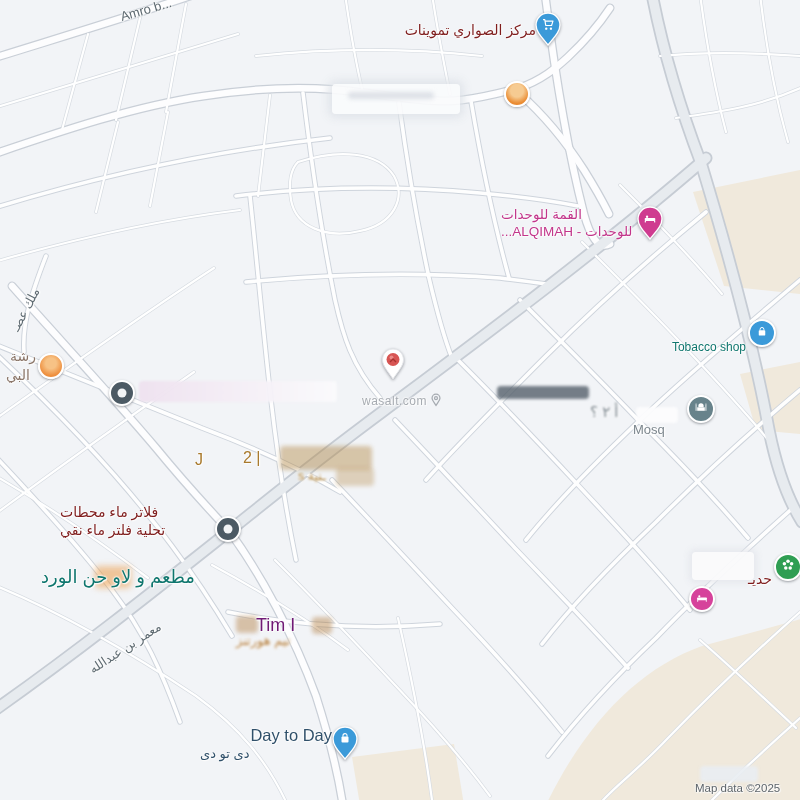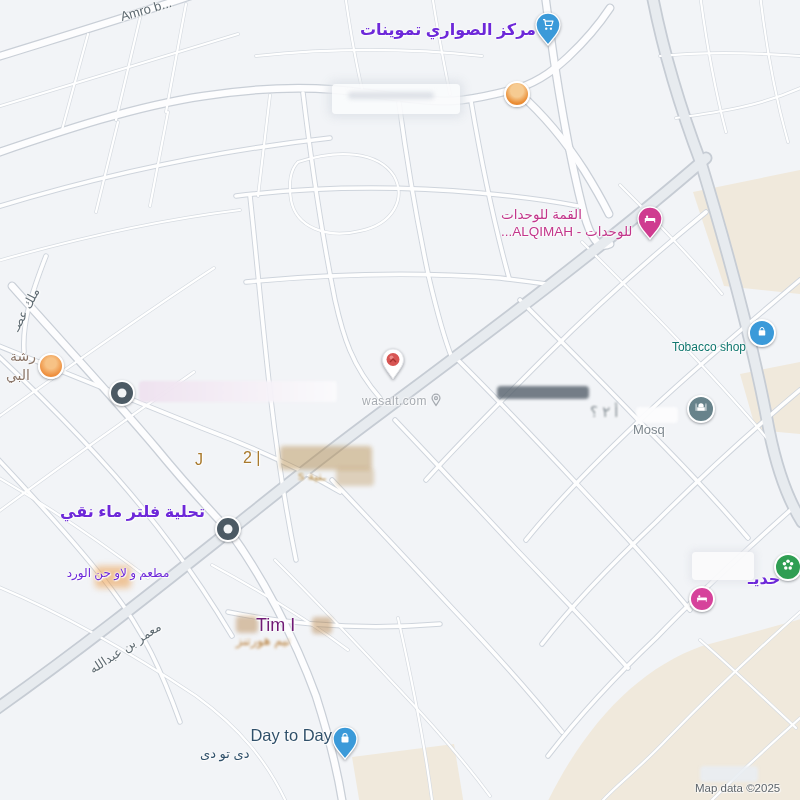--- a/index.html
+++ b/index.html
@@ -2,21 +2,21 @@
 <html><head>
 <meta charset="utf-8">
 <style>
   html,body{margin:0;padding:0;background:#e8eaee;}
   #map{position:relative;width:800px;height:800px;overflow:hidden;
        background:#f2f4f7;font-family:"Liberation Sans","DejaVu Sans",sans-serif;}
   #roads{position:absolute;left:0;top:0;}
   .lbl{position:absolute;white-space:nowrap;
        text-shadow:0 0 2px #fff,0 0 2px #fff,0 0 3px #fff,1px 1px 1px rgba(255,255,255,.85);}
   .rtl{direction:rtl;}
-  .poi-dark{color:#6d28d9;font-size:16px;line-height:18px;font-weight:bold;}
+  .poi-dark{color:#7f1d1d;font-size:14px;line-height:18px;}
   .poi-sub{color:#0f766e;font-size:12px;}
   .street{color:#5f6b72;font-size:12.5px;}
   
   .dpin{position:absolute;width:26px;height:34px;filter:drop-shadow(0 1px 1.5px rgba(40,45,55,.45));}
   .dpin svg{display:block;}
   .dpin .glyph{position:absolute;left:6px;top:5px;width:14px;height:14px;}
   
   .cpin{position:absolute;border-radius:50%;background:var(--c);border:2.5px solid #fff;
         box-shadow:0 1px 2.5px rgba(50,55,65,.45);box-sizing:border-box;}
   .cpin::after{content:"";position:absolute;left:50%;bottom:-6px;width:9px;height:9px;background:#fff;
@@ -287,27 +287,28 @@
         <path d="M12 5.5 a4.5 4.5 0 0 1 4.5 4.5 v2.5 h-9 V10 A4.5 4.5 0 0 1 12 5.5 Z"></path>
         <rect x="2.8" y="8" width="1.5" height="10.5"></rect>
           <rect x="19.7" y="8" width="1.5" height="10.5"></rect>
         <circle cx="3.5" cy="6.8" r="1"></circle>
           <circle cx="20.5" cy="6.8" r="1"></circle>
         </svg>
     </span>
   </div>
 
   <div class="lbl poi-dark rtl" style="left:60px;top:503px;width:156px;text-align:left;line-height:18px;">
+    <div>فلاتر ماء محطات</div>
     <div>تحلية فلتر ماء نقي</div>
   </div>
   <div class="cpin" style="--c:#4c5a64;left:215px;top:516px;width:26px;height:26px;">
     <span class="dot"></span>
   </div>
 
-  <div class="lbl rtl" style="left:18px;top:566px;width:200px;color:#6d28d9;font-size:12px;text-align:center;">مطعم و لاو حن الورد</div>
+  <div class="lbl rtl" style="left:18px;top:566px;width:200px;color:#0f766e;font-size:18px;text-align:center;">مطعم و لاو حن الورد</div>
 
   <div class="lbl" style="left:256px;top:615px;color:#701a75;font-size:18px;">Tim I</div>
   <div class="lbl rtl" style="left:236px;top:633px;color:#ad7430;font-size:13px;filter:blur(1.6px);">تيم هورتنز</div>
 
   <div class="lbl" style="left:200px;top:726px;width:132px;text-align:right;color:#30506a;font-size:16.5px;font-weight:500;">Day to Day</div>
   <div class="lbl rtl" style="left:200px;top:746px;width:122px;text-align:left;color:#30506a;font-size:13px;">دى تو دى</div>
   <div class="dpin" style="left:332px;top:726px;">
     <svg width="26" height="34" viewBox="0 0 26 34">
         <path fill="#3b9ad9" stroke="#fff" stroke-width="1.4" d="M13,1 C6.4,1 1,6.4 1,13 C1,19.5 6.2,24.6 13,33 C19.8,24.6 25,19.5 25,13 C25,6.4 19.6,1 13,1 Z"></path>
       </svg>

